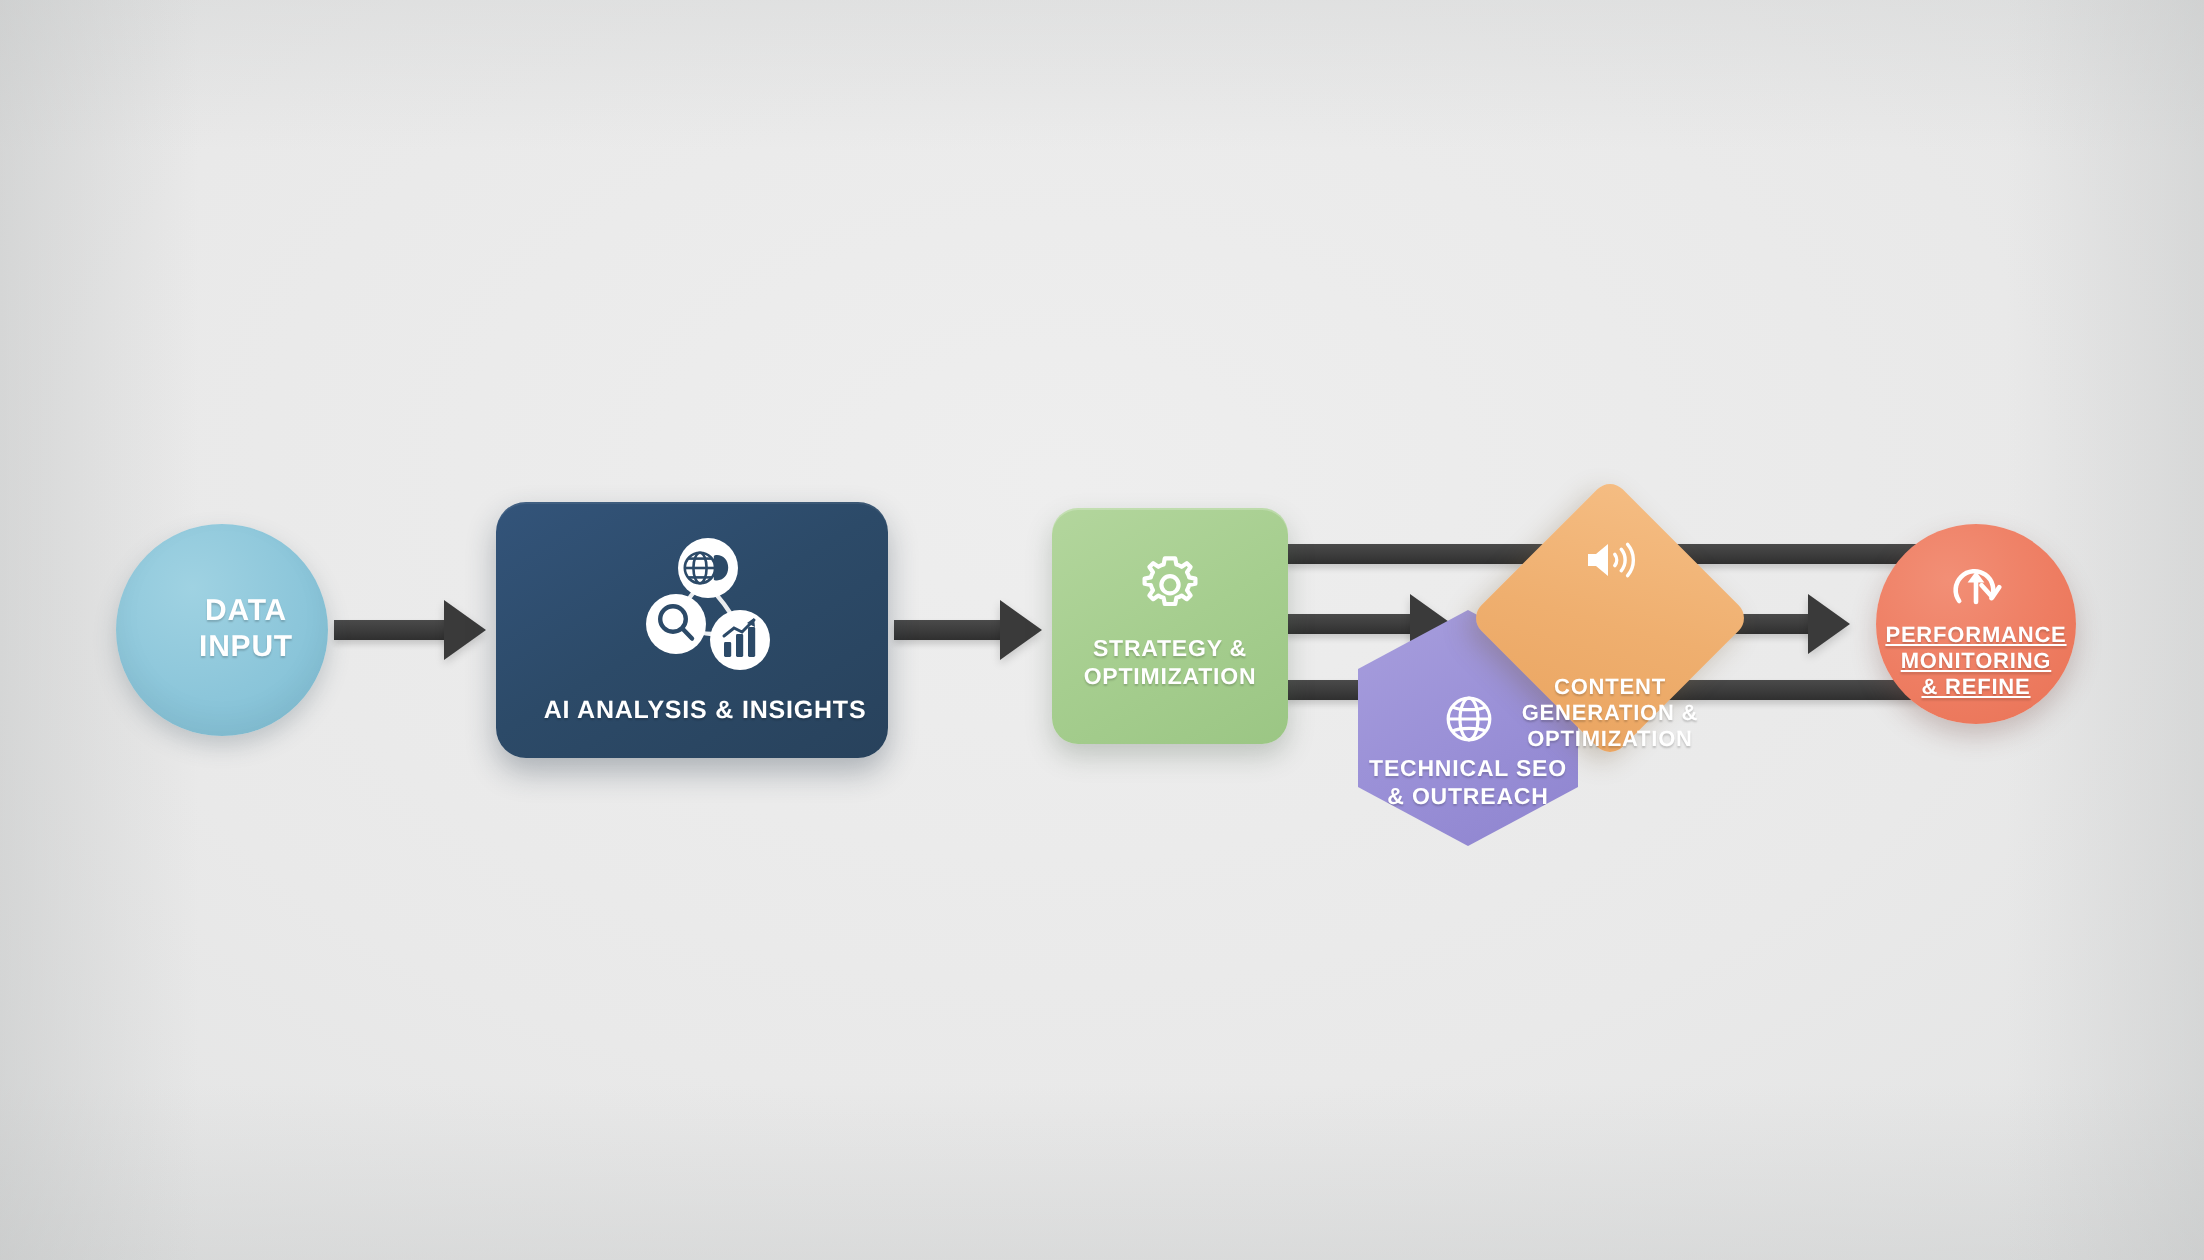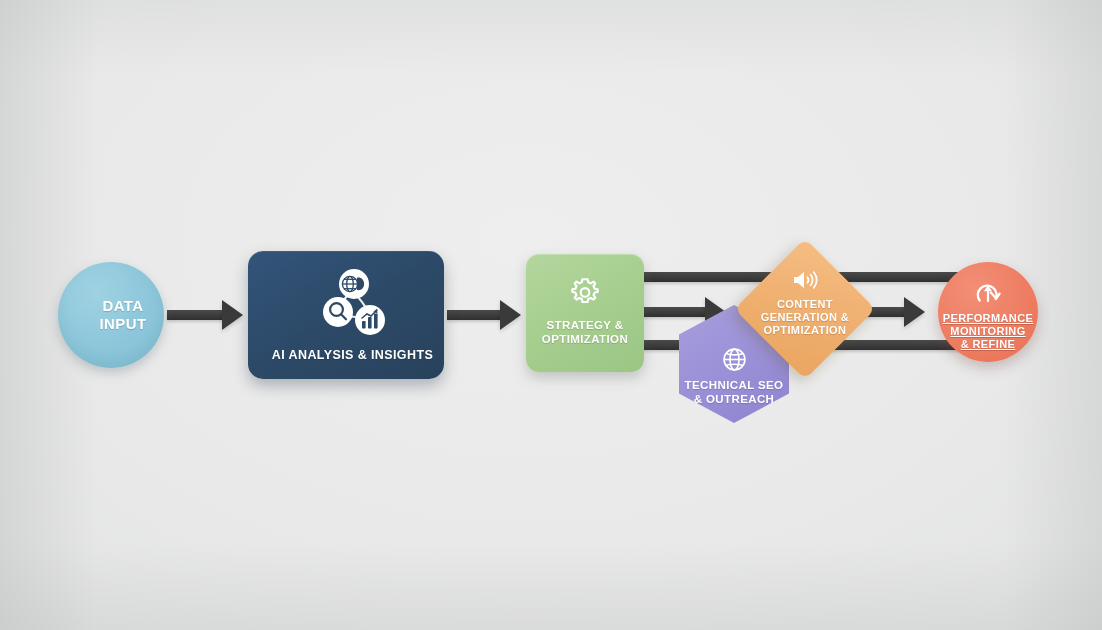--- a/index.html
+++ b/index.html
@@ -124,20 +124,21 @@
   #content-generation .diamond-content {
     position: relative;
     width: 100%;
     height: 100%;
     display: flex;
     flex-direction: column;
     align-items: center;
     justify-content: flex-start;
     padding-top: 30px;
     box-sizing: border-box;
+    gap: 40px;
   }
   #content-generation .speaker { width: 26px; height: 22px; margin-bottom: 7px; }
   #content-generation .label { font-size: 11px; }
 
   
   #performance {
     left: 938px; top: 262px;
     width: 100px; height: 100px;
     border-radius: 50%;
     background: radial-gradient(circle at 36% 28%, #f28f76 0%, #ee7d62 55%, #e97255 100%);

